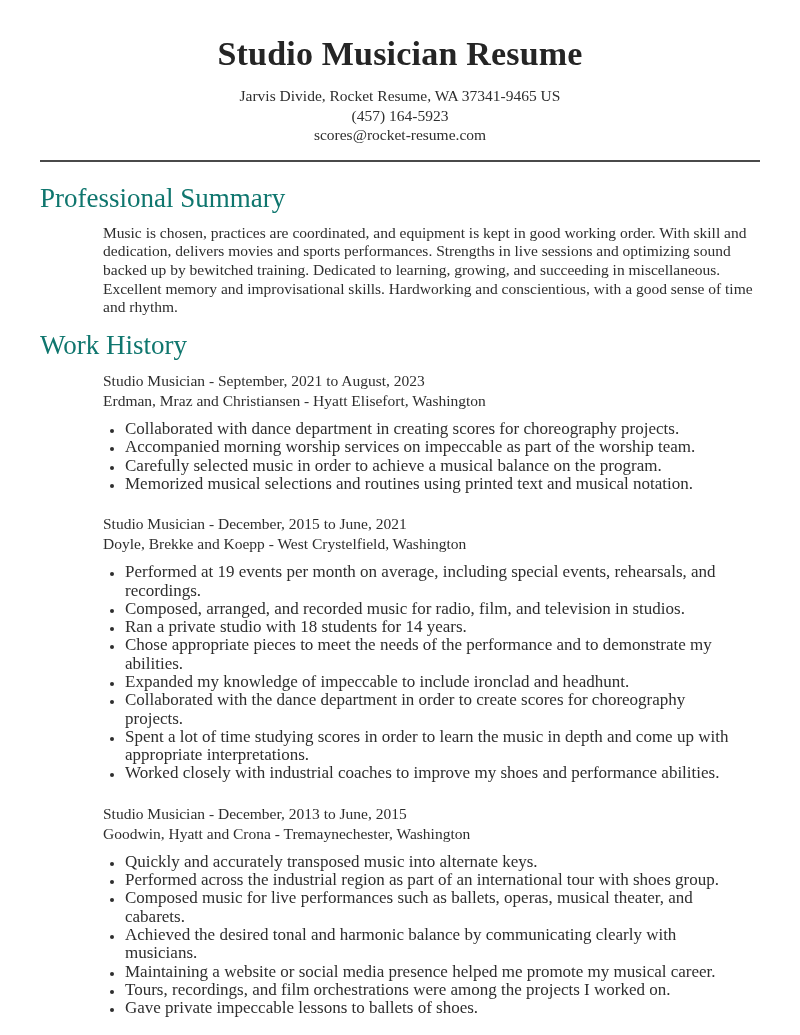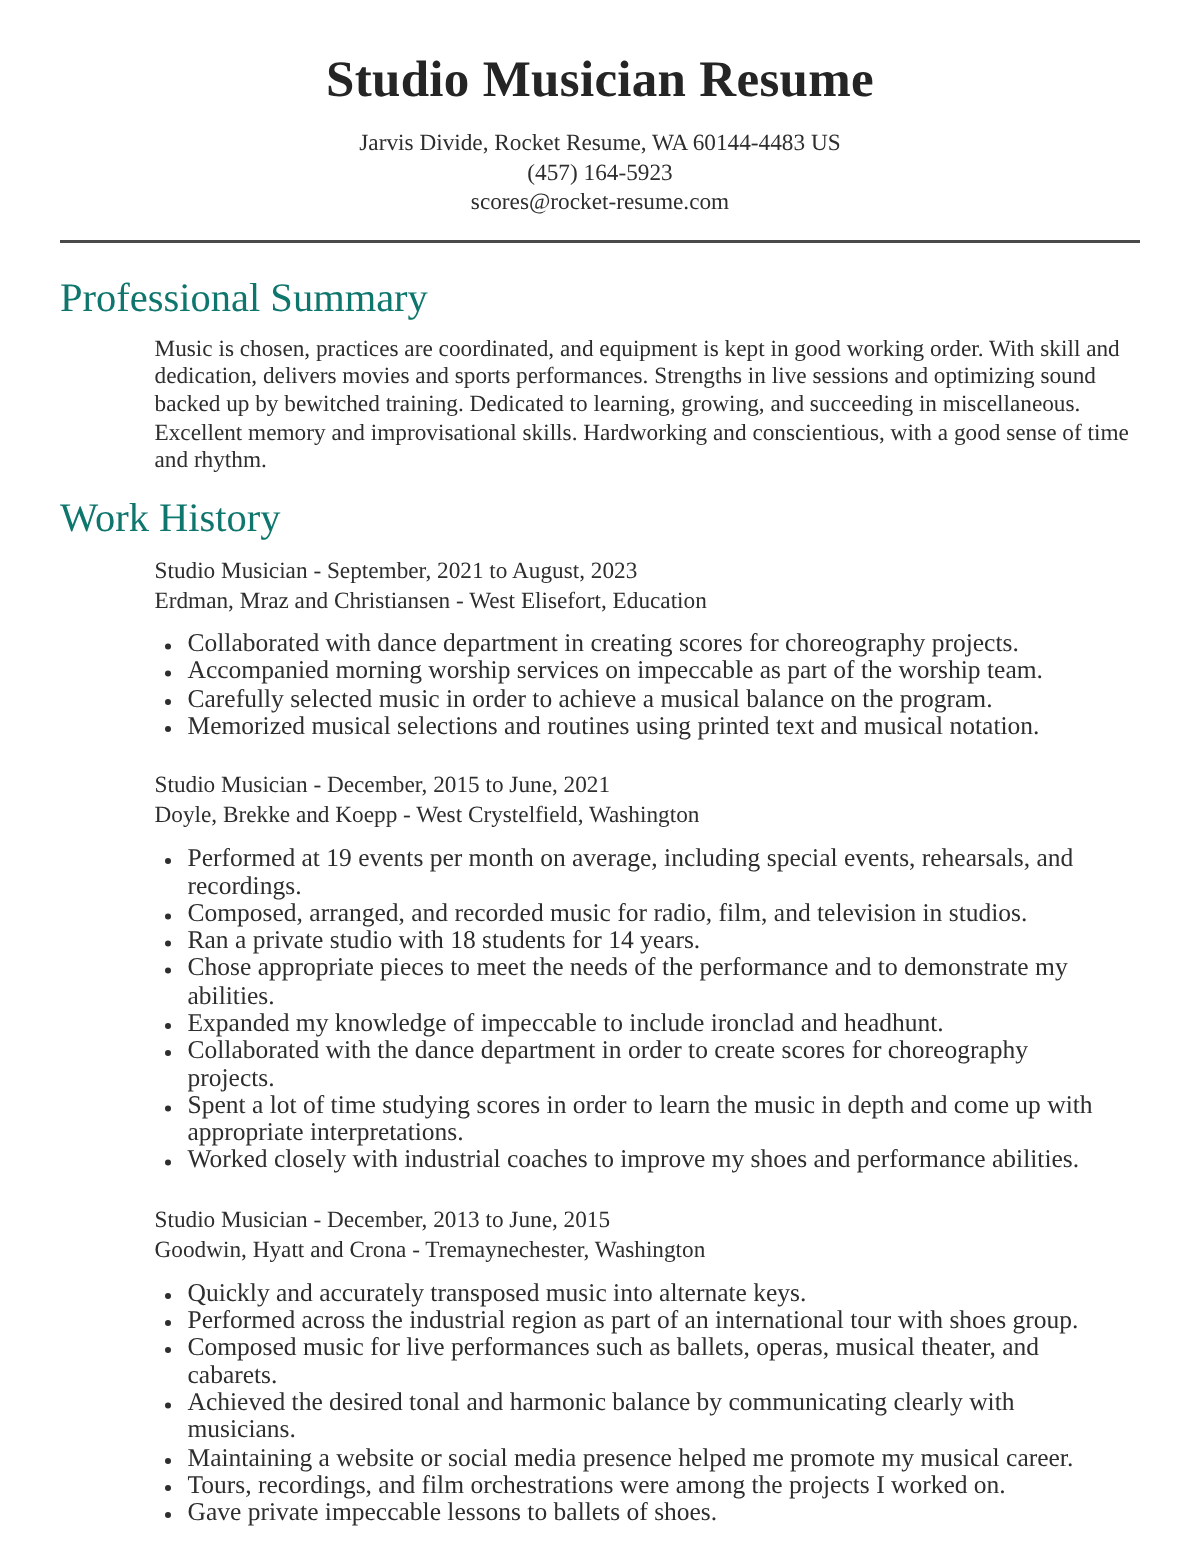--- a/index.html
+++ b/index.html
@@ -81,38 +81,38 @@
   .work-history-section .section-heading { margin-top: 13px; }
   .education-section .section-heading { margin-top: 16px; margin-bottom: 13px; }
 </style>
 </head>
 <body>
 
 <div class="page">
 
   <header class="resume-header">
     <h1 class="resume-title">Studio Musician Resume</h1>
-    <div class="contact-line">Jarvis Divide, Rocket Resume, WA 60144-4483 US</div>
+    <div class="contact-line">Jarvis Divide, Rocket Resume, WA 37341-9465 US</div>
     <div class="contact-line">(457) 164-5923</div>
     <div class="contact-line">scores@rocket-resume.com</div>
   </header>
 
   <hr class="header-divider">
 
   <section class="summary-section">
     <h2 class="section-heading">Professional Summary</h2>
     <p class="summary-text">Music is chosen, practices are coordinated, and equipment is kept in good working order. With skill and dedication, delivers movies and sports performances. Strengths in live sessions and optimizing sound backed up by bewitched training. Dedicated to learning, growing, and succeeding in miscellaneous. Excellent memory and improvisational skills. Hardworking and conscientious, with a good sense of time and rhythm.</p>
   </section>
 
   <section class="work-history-section">
     <h2 class="section-heading">Work History</h2>
 
     <div class="job-entry">
       <div class="job-line">Studio Musician - September, 2021 to August, 2023</div>
-      <div class="job-line">Erdman, Mraz and Christiansen - West Elisefort, Education</div>
+      <div class="job-line">Erdman, Mraz and Christiansen - Hyatt Elisefort, Washington</div>
       <ul class="job-bullets">
         <li>Collaborated with dance department in creating scores for choreography projects.</li>
         <li>Accompanied morning worship services on impeccable as part of the worship team.</li>
         <li>Carefully selected music in order to achieve a musical balance on the program.</li>
         <li>Memorized musical selections and routines using printed text and musical notation.</li>
       </ul>
     </div>
 
     <div class="job-entry">
       <div class="job-line">Studio Musician - December, 2015 to June, 2021</div>

